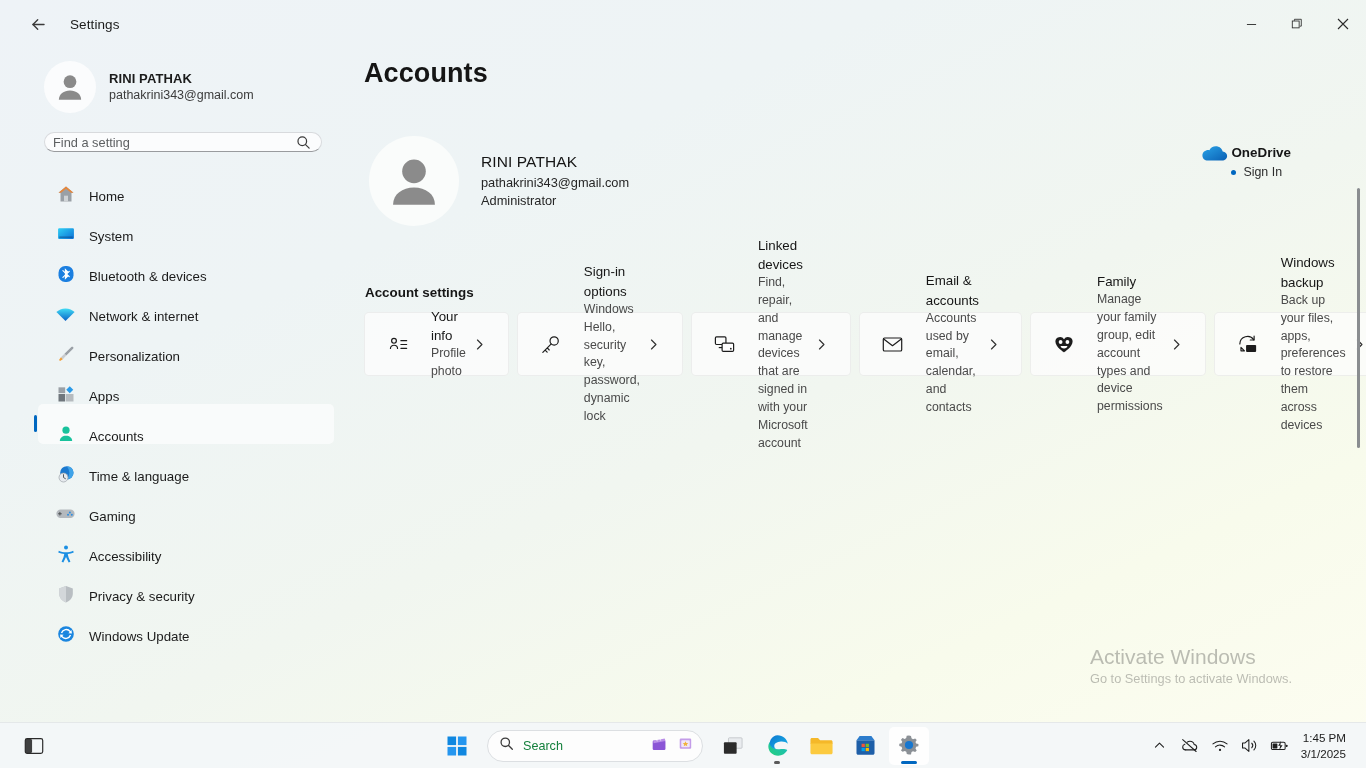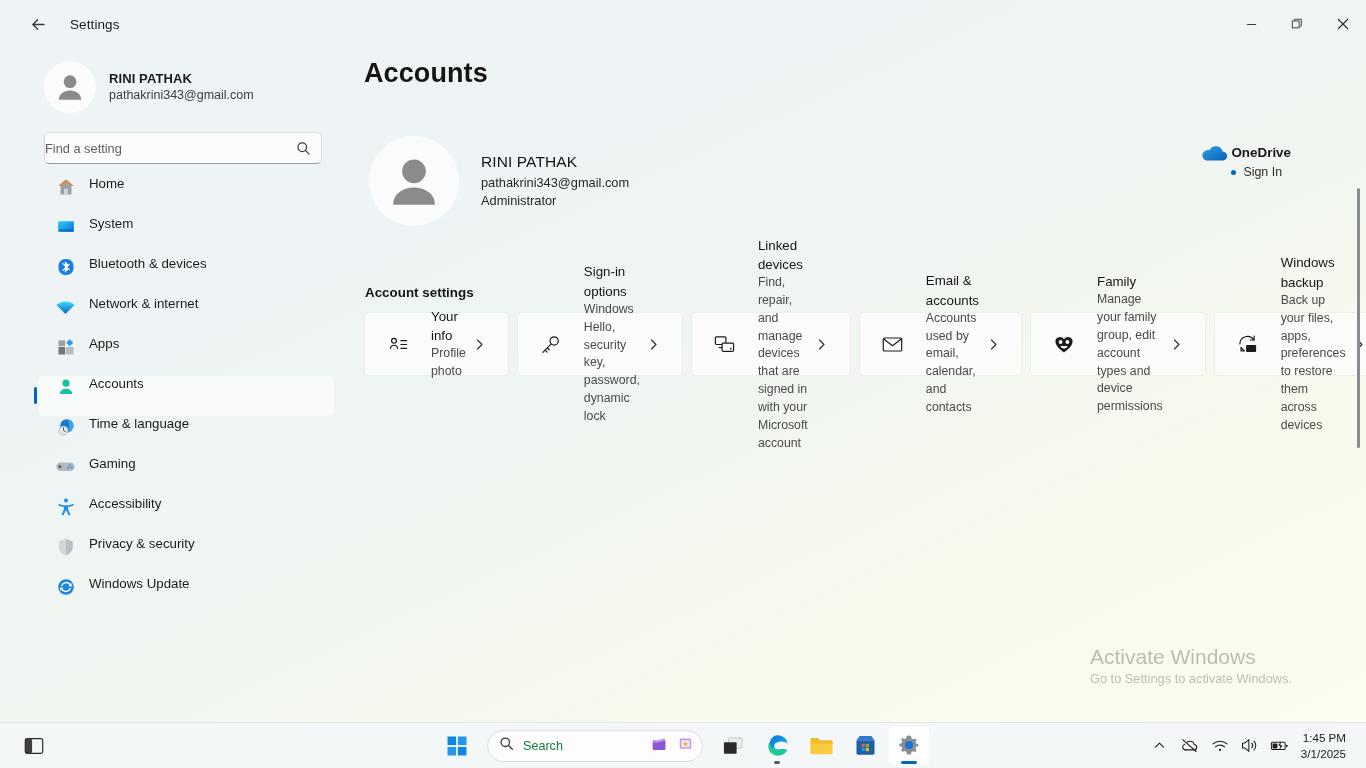--- a/index.html
+++ b/index.html
@@ -67,35 +67,35 @@
     background: #fbfcfd;
     display: flex; align-items: center; justify-content: center;
     flex: none;
   }
   .pf-text { line-height: 1.35; min-width:0; }
   .pf-name { font-size: 13px; font-weight: 700; color: #1b1b1b; letter-spacing:.1px;}
   .pf-mail { font-size: 12.5px; color: #3c3c3c; }
 
   .searchwrap { padding: 12px 12px 10px 14px; }
   .searchbox {
-    height: 32px; border: 1px solid #d8dadd; border-bottom-color:#999b9e;
-    border-radius: 5px; background: #fbfcfd;
-    display: flex; align-items: center; padding: 0 10px 0 0;
+    height: 20px; border: 1px solid #d8dadd; border-bottom-color:#999b9e;
+    border-radius: 11px; background: #fbfcfd;
+    display: flex; align-items: center; padding: 0 10px 0 8px;
   }
   .searchbox input {
     flex: 1; border: none; outline: none; background: transparent;
     font-family: inherit; font-size: 12.8px; color: #1b1b1b;
   }
   .searchbox input::placeholder { color: #5c5f61; }
   .search-icon { color: #3a3a3a; display:flex; align-items:center;}
 
   .navlist { flex: 1; padding: 2px 0 0 4px; overflow: hidden; }
   .navitem {
     height: 40px; margin: 0 0 0 4px;
-    display: flex; align-items: flex-start; gap: 13px;
+    display: flex; align-items: flex-end; gap: 13px;
     padding-left: 17px; border-radius: 5px;
     cursor: pointer; position: relative;
     font-size: 13.3px; color: #1b1b1b;
   }
   .navitem.selected { background: rgba(250,251,252,.85); }
   .navitem.selected::before {
     content: ""; position: absolute; left: -4px; top: 11px;
     width: 3px; height: 17px; border-radius: 2px; background: #0067c0;
   }
   .navicon { width: 21px; height: 21px; flex: none; display:flex; align-items:center; justify-content:center;}
@@ -339,20 +339,30 @@
                 <stop offset="0" stop-color="#41dcf5"></stop>
                     <stop offset="1" stop-color="#0b63c7"></stop>
                   </linearGradient>
                 </defs>
               <path d="M12 6.2c4.2 0 8 1.7 10.4 4.2L12 20.5 1.6 10.4C4 7.9 7.8 6.2 12 6.2z" fill="url(#g-wifi)"></path>
             </svg>
           </span>
           <span>Network &amp; internet</span>
         </div>
 
+        <div class="navitem">
+          <span class="navicon">
+            <svg width="20" height="20" viewBox="0 0 24 24">
+              <path d="M20.5 3.6c.6.6.6 1.5 0 2.1l-8.2 8.2-2.1-2.1 8.2-8.2c.6-.6 1.5-.6 2.1 0z" fill="#9aa0a6"></path>
+              <path d="M10.2 11.8l2.1 2.1-4.1 4.3-2.3-2.3z" fill="#c8ccd0"></path>
+              <path d="M5.9 15.9l2.3 2.3-3.3 2.3-1.3-1.3z" fill="#f0a03c"></path>
+            </svg>
+          </span>
+          <span>Personalization</span>
+        </div>
 
         <div class="navitem">
           <span class="navicon">
             <svg width="20" height="20" viewBox="0 0 24 24">
               <rect x="3" y="12" width="8" height="9" fill="#6f767c"></rect>
               <rect x="12" y="12" width="9" height="9" fill="#b6bbbf"></rect>
               <rect x="3" y="4" width="8" height="7" fill="#9aa0a6"></rect>
               <path d="M16.5 2.8l4.2 4.2-4.2 4.2-4.2-4.2z" fill="#2b9ae8"></path>
             </svg>
           </span>

